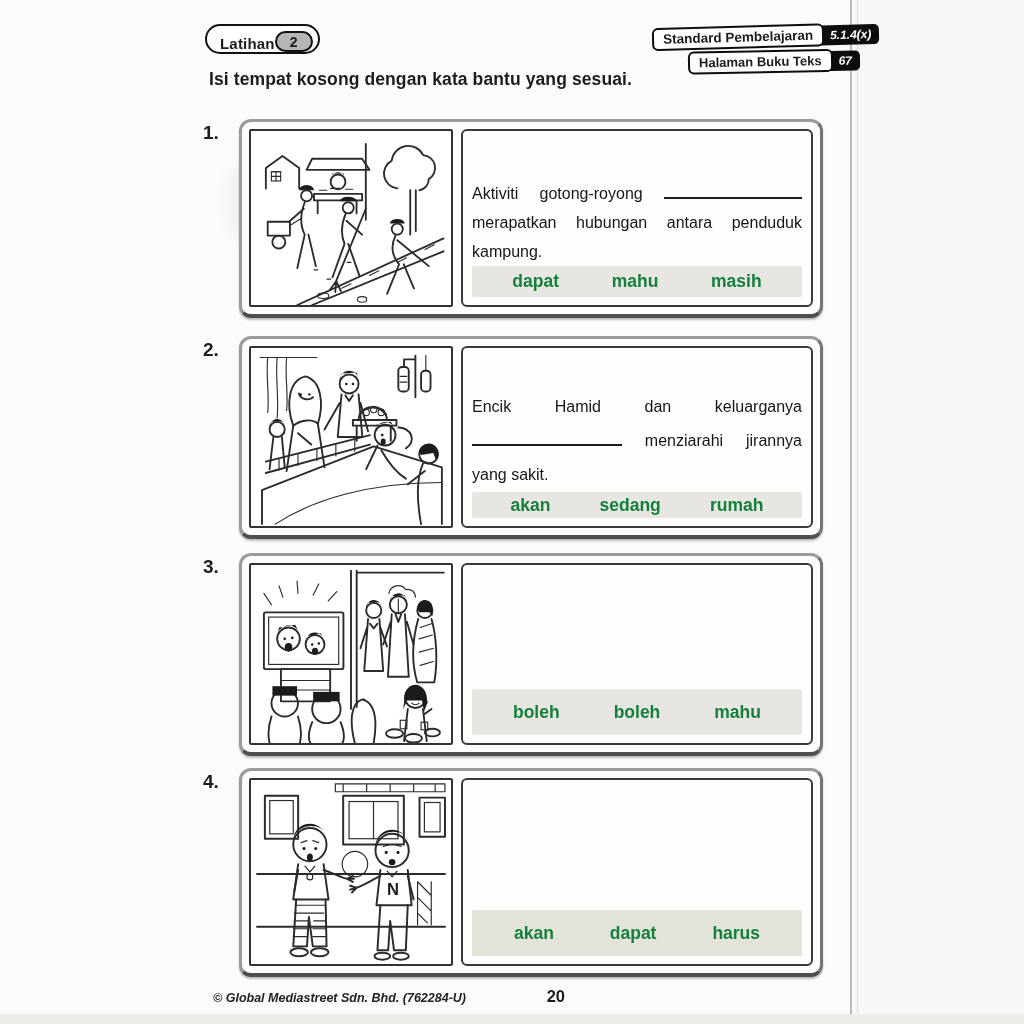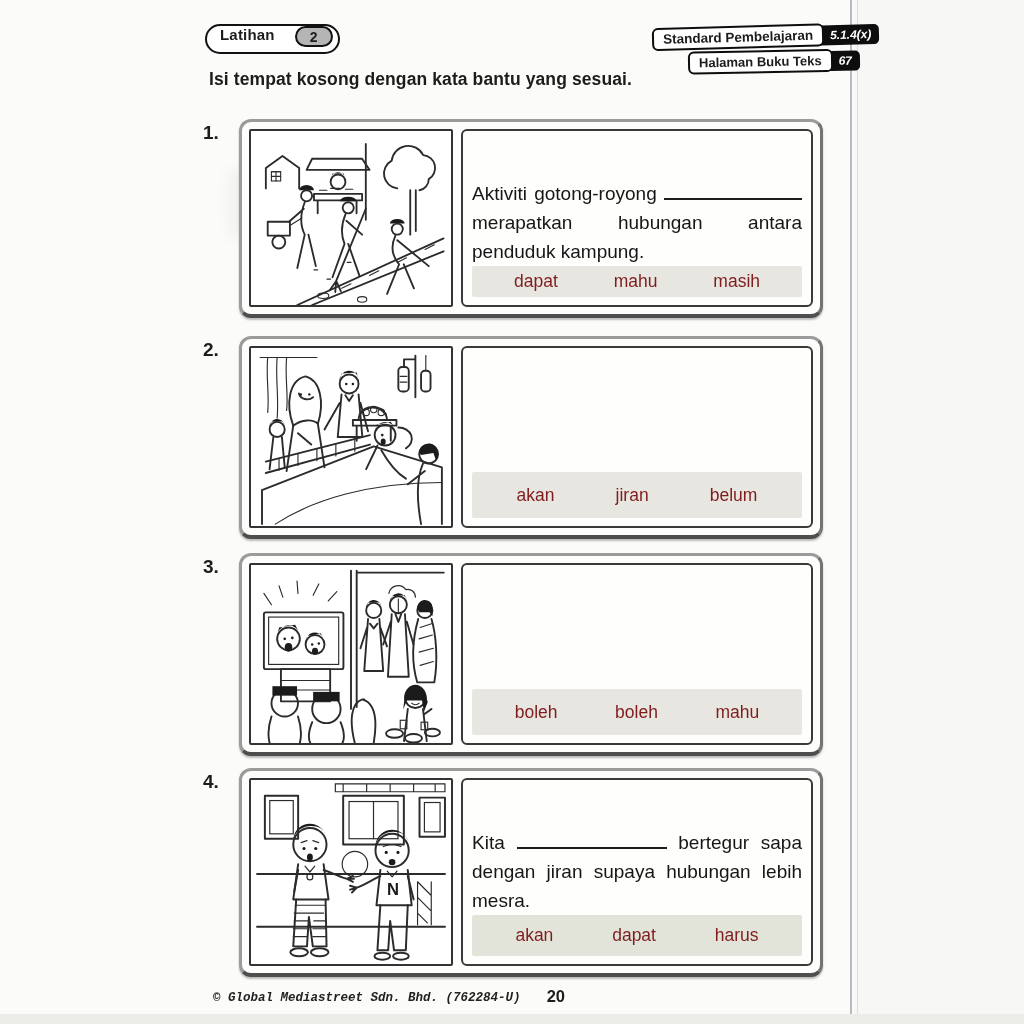--- a/index.html
+++ b/index.html
@@ -7,21 +7,21 @@
   .canvas{ position:relative; width:1024px; height:1024px; background:#fbfbf9; overflow:hidden; color:#1c1c1c; }
 
   
   .right-margin{ position:absolute; left:854px; top:0; bottom:0; right:0; background:#f7f7f5; }
   .page-edge-line{ position:absolute; left:850px; top:0; bottom:0; width:2px; background:#b9bac1; }
   .page-edge-line2{ position:absolute; left:857px; top:0; bottom:0; width:1px; background:#dddde2; }
   .bottom-strip{ position:absolute; left:0; right:0; bottom:0; height:10px; background:#ecece9; }
   .smudge{ position:absolute; background:#8d949c; opacity:.10; filter:blur(7px); border-radius:10px; }
 
   
-  .latihan{ position:absolute; left:205px; top:24px; height:30px; display:flex; align-items:flex-start; gap:20px;
+  .latihan{ position:absolute; left:205px; top:24px; height:30px; display:flex; align-items:flex-end; gap:0;
             background:#fff; border:2.5px solid #111; border-radius:16px; padding:0 5px 0 13px; }
   .latihan .lbl{ font-weight:700; font-size:15px; letter-spacing:.2px; }
   .latihan .num{ background:#b5b5b5; border:2px solid #111; border-radius:11px; min-width:38px; height:21px;
                  display:flex; align-items:center; justify-content:center; font-weight:700; font-size:14px; }
 
   
   .ref{ position:absolute; display:flex; align-items:center; }
   .ref1{ left:652px; top:25px; transform:rotate(-1.6deg); }
   .ref2{ left:688px; top:50px; transform:rotate(-1deg); }
   .ref .tag{ background:#fff; border:2.5px solid #0d0d0d; border-radius:6px; padding:2px 9px;
@@ -42,31 +42,31 @@
   .row2{ top:553px; height:203px; }
   .row3{ top:768px; height:209px; }
   .qnum{ width:36px; font-weight:700; font-size:19px; padding-top:3px; }
   .qbox{ flex:1; height:100%; background:#fdfdfc; border:3px solid #9b9b9b; border-right-color:#747474;
          border-bottom:4px solid #4e4e4e; border-radius:12px; box-shadow:0 2px 2px rgba(70,70,70,.35);
          padding:7px; display:flex; gap:8px; }
   .pic{ width:204px; height:100%; background:#fff; border:2px solid #333; border-radius:2px; flex:none; overflow:hidden; }
   .pic svg{ width:100%; height:100%; display:block; }
   .panel{ flex:1; height:100%; background:#fefefd; border:2px solid #3a3a3a; border-radius:6px;
           display:flex; flex-direction:column; padding:6px 9px 8px; }
-  .sentence{ margin-top:42px; font-size:19px; line-height:29px; text-align:justify; color:#161616; }
+  .sentence{ margin-top:42px; font-size:16px; line-height:29px; text-align:justify; color:#161616; }
   .row1 .sentence{ line-height:34px; margin-top:36px; }
   .blank{ display:inline-block; height:15px; border-bottom:2px solid #1d1d1d; vertical-align:baseline; }
   .row0 .blank{ width:138px; } .row1 .blank{ width:150px; } .row2 .blank{ width:140px; } .row3 .blank{ width:150px; }
   .options{ margin-top:auto; height:46px; background:#e8e6e0; border-radius:2px; display:flex;
             align-items:center; justify-content:space-around; padding:0 14px; }
   .row3 .options{ background:#e2e4da; }
-  .opt{ font-weight:400; font-size:17.5px; color:#7f1d1d; }
-
-  
-  .copyright{ position:absolute; left:213px; top:991px; font-family:Liberation Mono, monospace;
+  .opt{ font-weight:700; font-size:17.5px; color:#15803d; }
+
+  
+  .copyright{ position:absolute; left:213px; top:991px; font-family:Liberation Sans, sans-serif;
               font-style:italic; font-weight:700; font-size:12.5px; color:#222; }
   .pageno{ position:absolute; left:495px; top:987px; width:70px; text-align:right; font-weight:700; font-size:16.5px; }
 
   
   .ln{ fill:none; stroke:#2b2b2b; stroke-width:2; stroke-linecap:round; stroke-linejoin:round; }
   .thin{ fill:none; stroke:#2b2b2b; stroke-width:1.2; stroke-linecap:round; }
   .hair{ fill:#1b1b1b; stroke:none; }
   .mouth{ fill:#1b1b1b; stroke:none; }
 </style>
 </head>
@@ -201,24 +201,25 @@
           <path class="ln" d="M18 94 L14 128 M27 94 L30 126"></path>
 
           <path class="ln" d="M102 76 h46 v6 h-46 z M106 82 v16 M142 82 v16"></path>
           <path class="ln" d="M108 76 a15 13 0 0 1 30 0 M109 70 a16 15 0 0 1 28 0"></path>
           <circle class="thin" cx="116" cy="68" r="3.4"></circle>
             <circle class="thin" cx="124" cy="65" r="3.4"></circle>
             <circle class="thin" cx="132" cy="68" r="3.4"></circle>
         </svg>
       </div>
       <div class="panel">
+        <p class="sentence"><span>Encik Hamid dan keluarganya</span> <span class="blank"></span> <span>menziarahi jirannya yang sakit.</span></p>
         <div class="options">
           <span class="opt">akan</span>
-          <span class="opt">jiran</span>
-          <span class="opt">belum</span>
+          <span class="opt">sedang</span>
+          <span class="opt">rumah</span>
         </div>
       </div>
     </div>
   </div>
 
   <div class="row row2">
     <div class="qnum">3.</div>
     <div class="qbox">
       <div class="pic">
         <svg viewBox="0 0 200 188">
@@ -330,21 +331,20 @@
           <path class="thin" d="M137 93 l5 6 5 -6"></path>
           <text x="143" y="117" text-anchor="middle" font-size="17" font-weight="bold" font-family="Liberation Sans, sans-serif" fill="#1b1b1b">N</text>
           <path class="ln" d="M130 98 C118 104 112 108 106 110 M106 110 l-7 -2 M106 110 l-7 2 M106 110 l-5 5"></path>
           <path class="ln" d="M158 98 L164 122"></path>
           <path class="ln" d="M130 128 L127 174 L138 174 L140 144 L144 174 L156 174 L158 128"></path>
           <ellipse class="ln" cx="132" cy="180" rx="8" ry="3.6"></ellipse>
             <ellipse class="ln" cx="151" cy="180" rx="8" ry="3.6"></ellipse>
         </svg>
       </div>
       <div class="panel">
-        <p class="sentence"><span>Kita</span> <span class="blank"></span> <span>bertegur sapa dengan jiran supaya hubungan lebih mesra.</span></p>
         <div class="options">
           <span class="opt">akan</span>
           <span class="opt">dapat</span>
           <span class="opt">harus</span>
         </div>
       </div>
     </div>
   </div>
 
   <div class="copyright">© Global Mediastreet Sdn. Bhd. (762284-U)</div>

